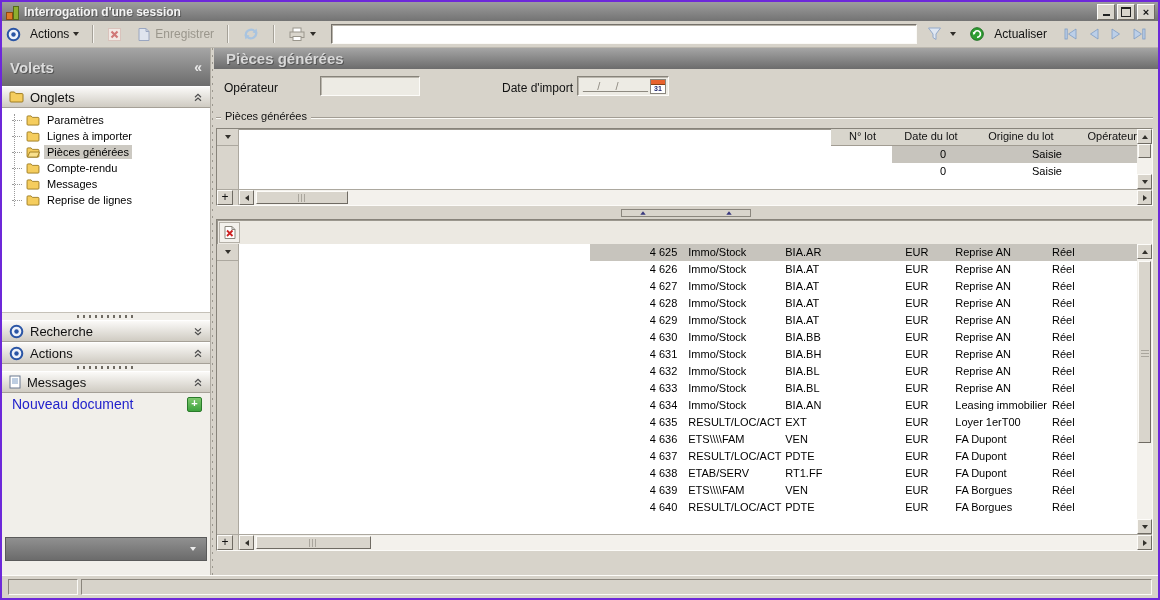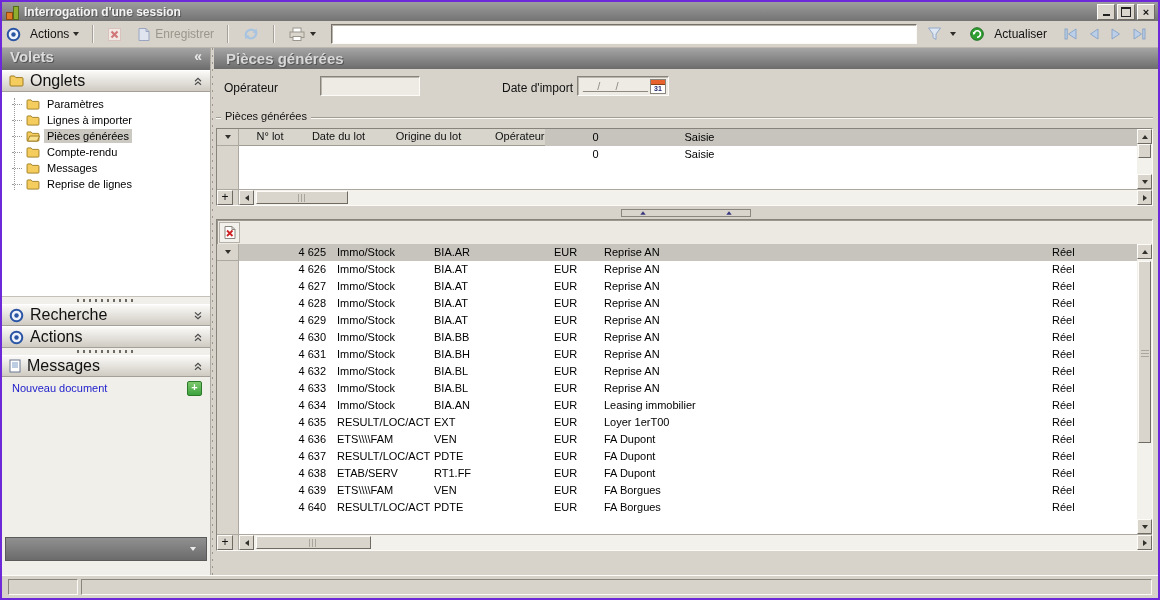--- a/index.html
+++ b/index.html
@@ -28,35 +28,35 @@
   .nav-group{display:flex;align-items:center;gap:6px;margin:0 6px;}
   .actualiser-label{font-size:12px;color:#111;margin-left:3px;}
 
   
   .body{flex:1;display:flex;min-height:0;}
   .sidebar{width:208px;flex:0 0 auto;background:#f1efea;display:flex;flex-direction:column;border-right:1px solid #b1ada4;}
   .v-splitter{width:3px;flex:0 0 auto;background:#d7d3ca;background-image:repeating-linear-gradient(0deg,#9b978e 0 2px,transparent 2px 7px);background-size:1px 100%;background-position:center;background-repeat:no-repeat;}
   .main{flex:1;position:relative;background:#d7d3ca;min-width:0;}
 
   
-  .volets-header{height:22px;background:linear-gradient(#a5a5a5,#6c6c6c);display:flex;padding:0 8px;flex:0 0 auto;}
+  .volets-header{height:22px;background:linear-gradient(#a5a5a5,#6c6c6c);display:flex;align-items:center;padding:8px 8px;flex:0 0 auto;}
   .volets-title{flex:1;color:#dcdcdc;font-size:15px;font-weight:bold;text-shadow:1px 1px 0 #555;}
   .collapse-left{color:#e8e8e8;font-size:14px;font-weight:bold;cursor:default;}
-  .side-bar-row{height:20px;background:linear-gradient(#fbfaf8,#cfcbc2);border-top:1px solid #fff;border-bottom:1px solid #a5a097;display:flex;align-items:center;padding:0 7px;gap:6px;font-size:16px;color:#111;flex:0 0 auto;}
+  .side-bar-row{height:20px;background:linear-gradient(#fbfaf8,#cfcbc2);border-top:1px solid #fff;border-bottom:1px solid #a5a097;display:flex;align-items:center;padding:0 7px;gap:6px;font-size:13px;color:#111;flex:0 0 auto;}
   .side-bar-row .grow{flex:1;}
   .tree{background:#fff;height:200px;border-bottom:1px solid #c5c1b8;padding:4px 0 0 8px;flex:0 0 auto;position:relative;}
   .tree-item{height:16px;display:flex;align-items:center;gap:4px;font-size:11px;color:#000;padding-left:2px;}
   .tree-item .stub{width:10px;border-top:1px dotted #9a9a9a;}
   .tree-item .label{padding:1px 3px;}
   .tree-item.selected .label{background:#ccc9c2;}
   .tree-guide{position:absolute;left:12px;top:6px;height:92px;border-left:1px dotted #9a9a9a;}
   .dots-splitter{height:7px;display:flex;align-items:center;justify-content:center;flex:0 0 auto;}
   .dots-splitter i{width:58px;height:3px;background:repeating-linear-gradient(90deg,#6e6a62 0 2px,transparent 2px 6px);}
   .newdoc-row{height:18px;display:flex;align-items:center;padding:2px 8px 0 10px;gap:6px;flex:0 0 auto;}
-  .newdoc-link{flex:1;font-size:11px;color:#2222cc;cursor:pointer;}
+  .newdoc-link{flex:1;font-size:14px;color:#2222cc;cursor:pointer;}
   .plus-icon{width:13px;height:13px;background:linear-gradient(#7ec86e,#3da23d);border:1px solid #2a7a2a;border-radius:2px;color:#fff;font-size:11px;font-weight:bold;line-height:11px;text-align:center;}
   .side-fill{flex:1;}
   .collapsed-bar{height:22px;margin:0 3px 14px 3px;background:linear-gradient(#909090,#6b6b6b);border:1px solid #5a5a5a;display:flex;align-items:center;justify-content:flex-end;padding:0 10px;flex:0 0 auto;}
 
   
   .bullseye{width:15px;height:15px;flex:0 0 auto;}
   .chev{flex:0 0 auto;}
 
   
   .main-header{position:absolute;left:0;top:0;right:0;height:21px;background:linear-gradient(#a5a5a5,#6c6c6c);display:flex;align-items:center;padding:0 12px;box-sizing:border-box;}
@@ -71,21 +71,21 @@
   .calendar-icon .cal-top{height:4px;background:#e8622d;border-bottom:1px solid #8a4215;}
   .calendar-icon .cal-day{flex:1;font-size:7px;font-weight:bold;color:#222a6e;text-align:center;line-height:8px;}
 
   .groupbox-label{position:absolute;left:7px;top:62px;font-size:11px;color:#111;background:#d7d3ca;padding:0 4px;z-index:2;}
   .groupbox-line{position:absolute;left:2px;right:5px;top:69px;border-top:1px solid #a29d94;box-shadow:0 1px 0 #fbfaf6;}
 
   
   .grid{display:grid;grid-template-columns:22px 1fr 15px;grid-template-rows:1fr 16px;background:#fff;border:1px solid;border-color:#87837a #fcfbf8 #fcfbf8 #87837a;box-shadow:inset 1px 1px 0 #9b978e;box-sizing:border-box;}
   .ind-col{grid-column:1;grid-row:1;background:#d9d5cc;border-right:1px solid #aca89f;display:flex;flex-direction:column;}
   .ind-head{height:16px;display:flex;align-items:center;justify-content:center;border-bottom:1px solid #aca89f;}
-  .grid-center{grid-column:2;grid-row:1;display:flex;flex-direction:row;min-width:0;overflow:hidden;}
+  .grid-center{grid-column:2;grid-row:1;display:flex;flex-direction:column;min-width:0;overflow:hidden;align-items:flex-end;}
   .grid-header{display:grid;height:16px;flex:0 0 auto;background:#d8d5cc;border-bottom:1px solid #a19c92;}
   .hc{font-size:11px;line-height:15px;color:#111;text-align:center;white-space:nowrap;overflow:hidden;}
   .hc.left{text-align:left;padding-left:14px;}
   .grid-rows{flex:1;background:#fff;overflow:hidden;}
   .grid-row{display:grid;height:17px;}
   .grid-row.selected{background:#c7c4bd;}
   .cell{font-size:11px;line-height:17px;padding-left:3px;white-space:nowrap;overflow:hidden;color:#000;}
   .lots-cols{grid-template-columns:62px 75px 105px 1fr;}
   .pieces-cols{grid-template-columns:95px 97px 120px 50px 1fr 90px;}
   .lots-row .c0,.pieces-row .c0{text-align:right;padding-right:8px;padding-left:0;}

